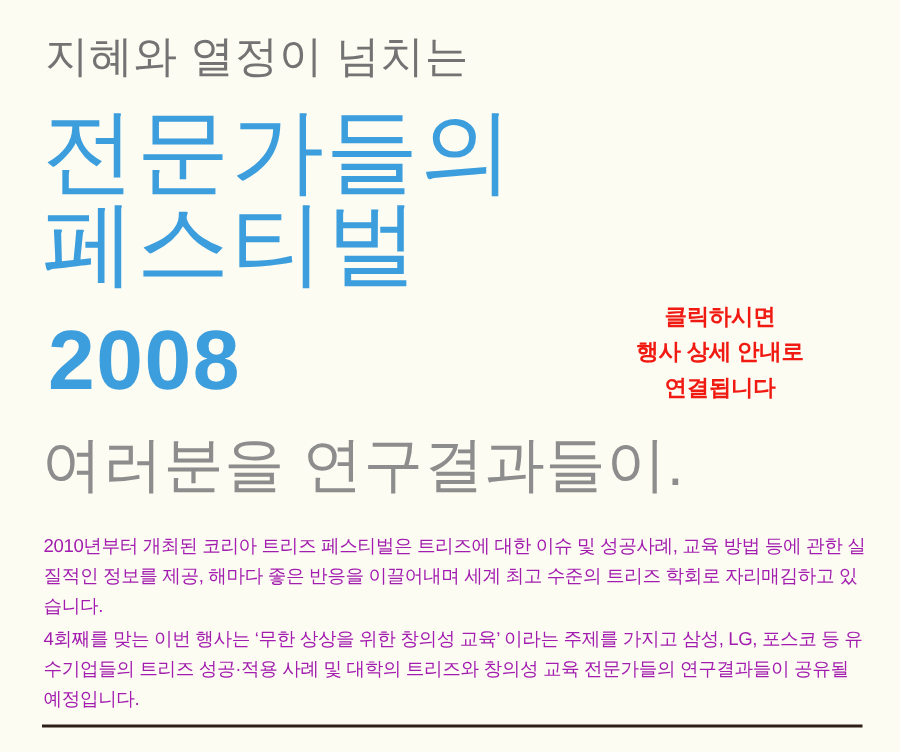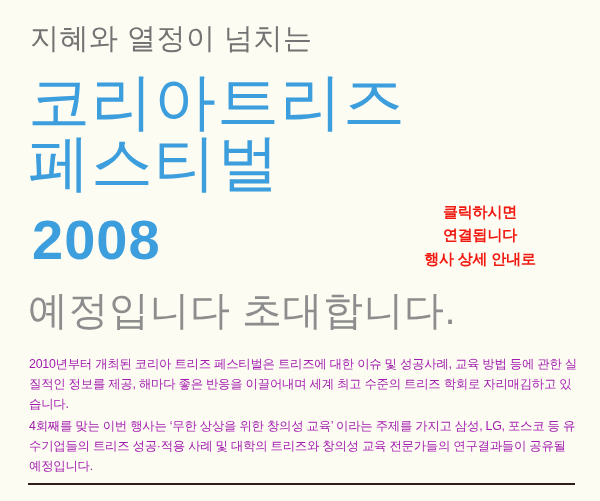--- a/index.html
+++ b/index.html
@@ -122,33 +122,33 @@
   }
 </style>
 </head>
 <body>
 
 <div class="banner">
 
   <div class="kicker">지혜와 열정이 넘치는</div>
 
   <div class="title-block">
-    <span class="title-line">코리아트리즈</span>
+    <span class="title-line">전문가들의</span>
     <span class="title-line">페스티벌</span>
   </div>
 
   <div class="title-year">2008</div>
 
   <div class="callout">
     <span>클릭하시면</span>
+    <span>행사 상세 안내로</span>
     <span>연결됩니다</span>
-    <span>행사 상세 안내로</span>
   </div>
 
-  <div class="invite">예정입니다 초대합니다.</div>
+  <div class="invite">여러분을 연구결과들이.</div>
 
   <div class="body-copy">
     <p>2010년부터 개최된 코리아 트리즈 페스티벌은 트리즈에 대한 이슈 및 성공사례, 교육 방법 등에 관한 실질적인 정보를 제공, 해마다 좋은 반응을 이끌어내며 세계 최고 수준의 트리즈 학회로 자리매김하고 있습니다.</p>
     <p>4회째를 맞는 이번 행사는 ‘무한 상상을 위한 창의성 교육’ 이라는 주제를 가지고 삼성, LG, 포스코 등 유수기업들의 트리즈 성공·적용 사례 및 대학의 트리즈와 창의성 교육 전문가들의 연구결과들이 공유될 예정입니다.</p>
   </div>
 
   <div class="bottom-rule"></div>
 
 </div>
 

